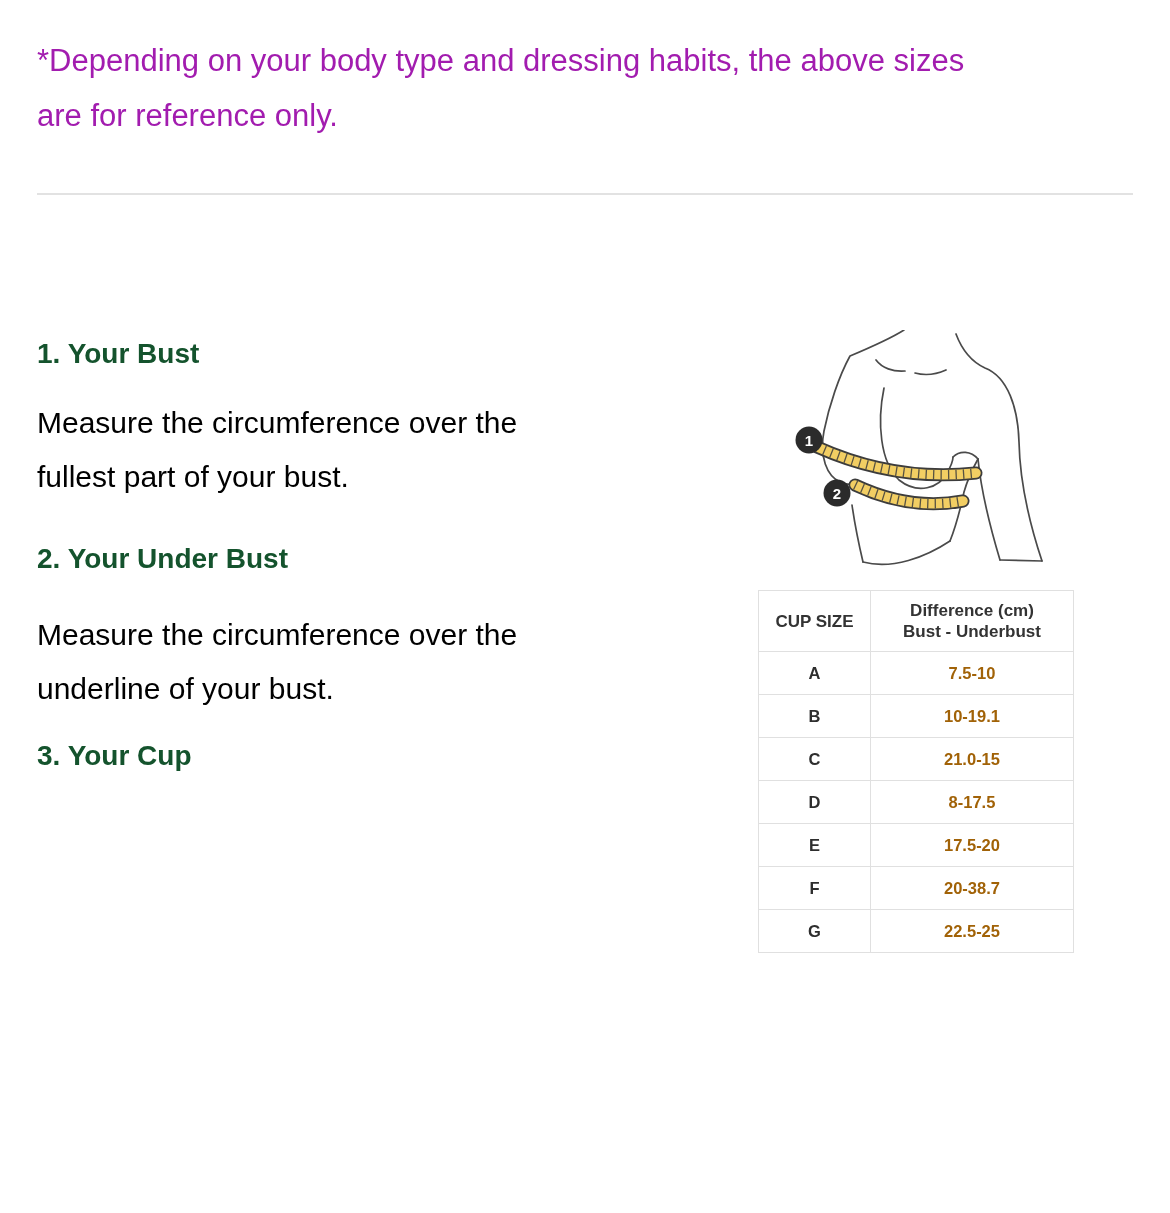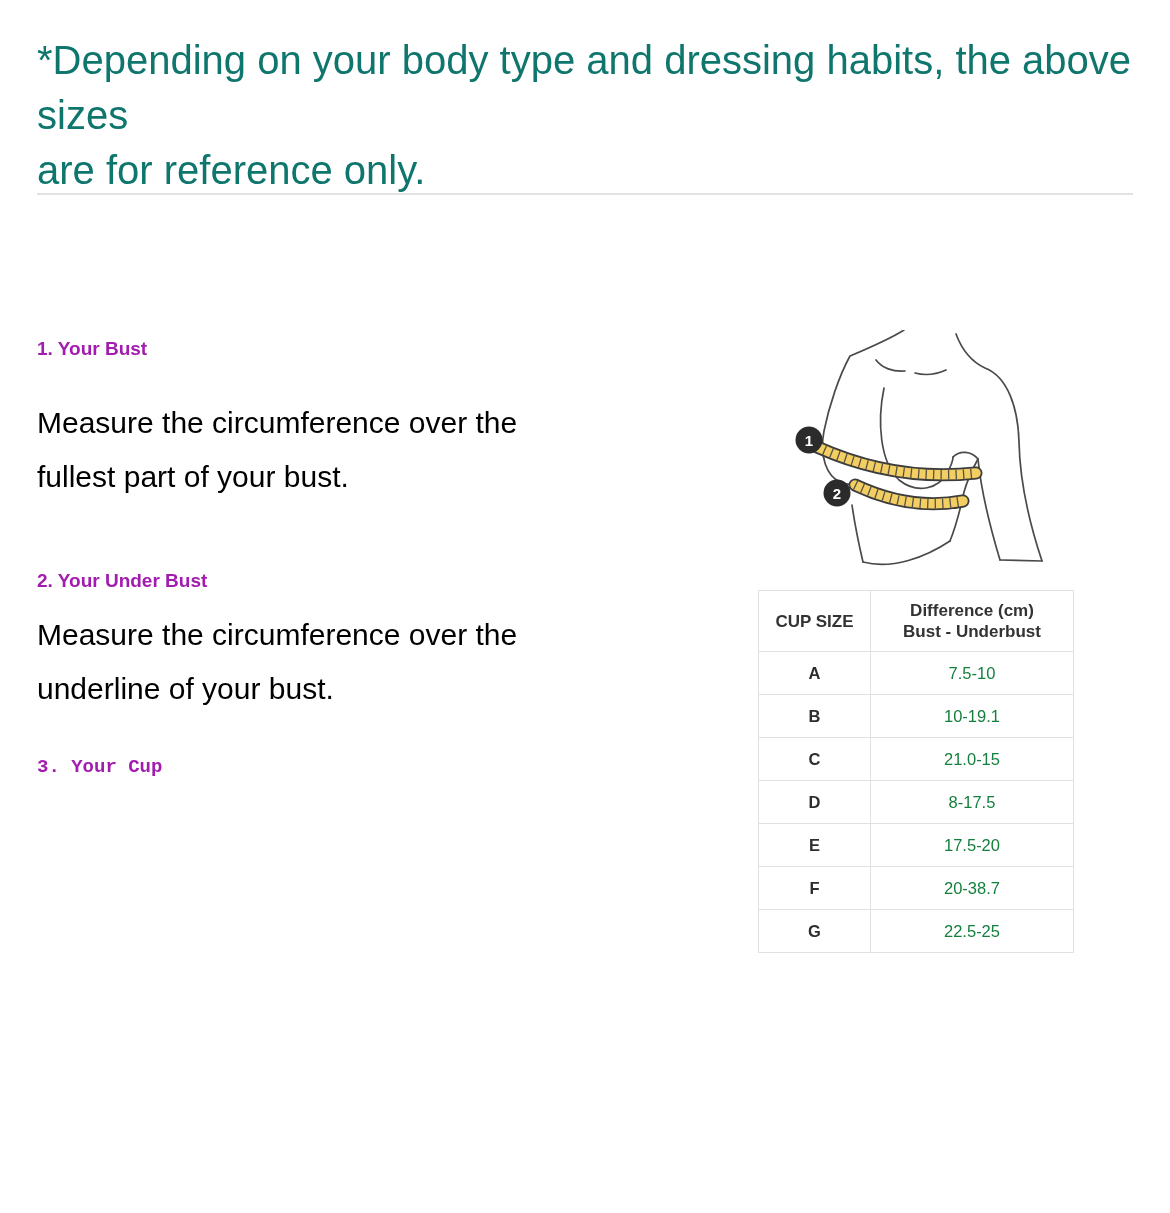--- a/index.html
+++ b/index.html
@@ -6,47 +6,47 @@
   .page {
     position:relative;
     width:1170px; height:1213px;
     background:#ffffff;
     font-family:"Liberation Sans","DejaVu Sans",sans-serif;
     color:#1c1c1c;
     overflow:hidden;
   }
   .disclaimer {
     position:absolute; left:37px; top:33px; width:1100px;
-    font-size:40px; line-height:55px;
-    color:#0f766e;
+    font-size:31px; line-height:55px;
+    color:#a21caf;
     white-space:pre-line;
   }
   .divider {
     position:absolute; left:37px; top:193px;
     width:1096px; height:2px;
     background:#e2e2e2;
   }
   .page-heading {
     position:absolute; left:37px; top:247px;
     font-size:31px; font-weight:400; color:#1a1a1a;
   }
   .section-title {
     position:absolute; left:37px;
-    font-size:19px; font-weight:700; color:#a21caf;
+    font-size:28px; font-weight:700; color:#14532d;
   }
   .section-body {
     position:absolute; left:37px; width:680px;
     font-size:30px; line-height:54px; color:#000000;
     white-space:pre-line;
   }
   #sec1-title { top:338px; }
   #sec1-body  { top:396px; }
-  #sec2-title { top:570px;text-align:center; }
+  #sec2-title { top:543px;text-align:center; }
   #sec2-body  { top:608px; }
-  #sec3-title { top:756px;font-family:Liberation Mono, monospace; }
+  #sec3-title { top:740px; }
   #sec3-body  { top:820px; }
 
   .figure-wrap {
     position:absolute; left:780px; top:330px;
     width:280px; height:248px;
   }
   .size-table {
     position:absolute; left:758px; top:590px;
     width:315px;
     border-collapse:collapse; table-layout:fixed;
@@ -57,21 +57,21 @@
     padding:0;
   }
   .size-table th {
     height:60px;
     font-size:17px; font-weight:700; color:#333333;
     line-height:21px;
   }
   .th-diff { white-space:pre-line; }
   .size-table td {
     height:42px;
-    font-size:16.5px; color:#15803d; font-weight:400;
+    font-size:16.5px; color:#a16207; font-weight:700;
   }
   .size-table td.cup-cell { font-weight:700; color:#2e2e2e; }
   .col-cup { width:112px; }
   .col-diff { width:203px; }
 </style>
 </head>
 <body>
 
 <div class="page">
 

